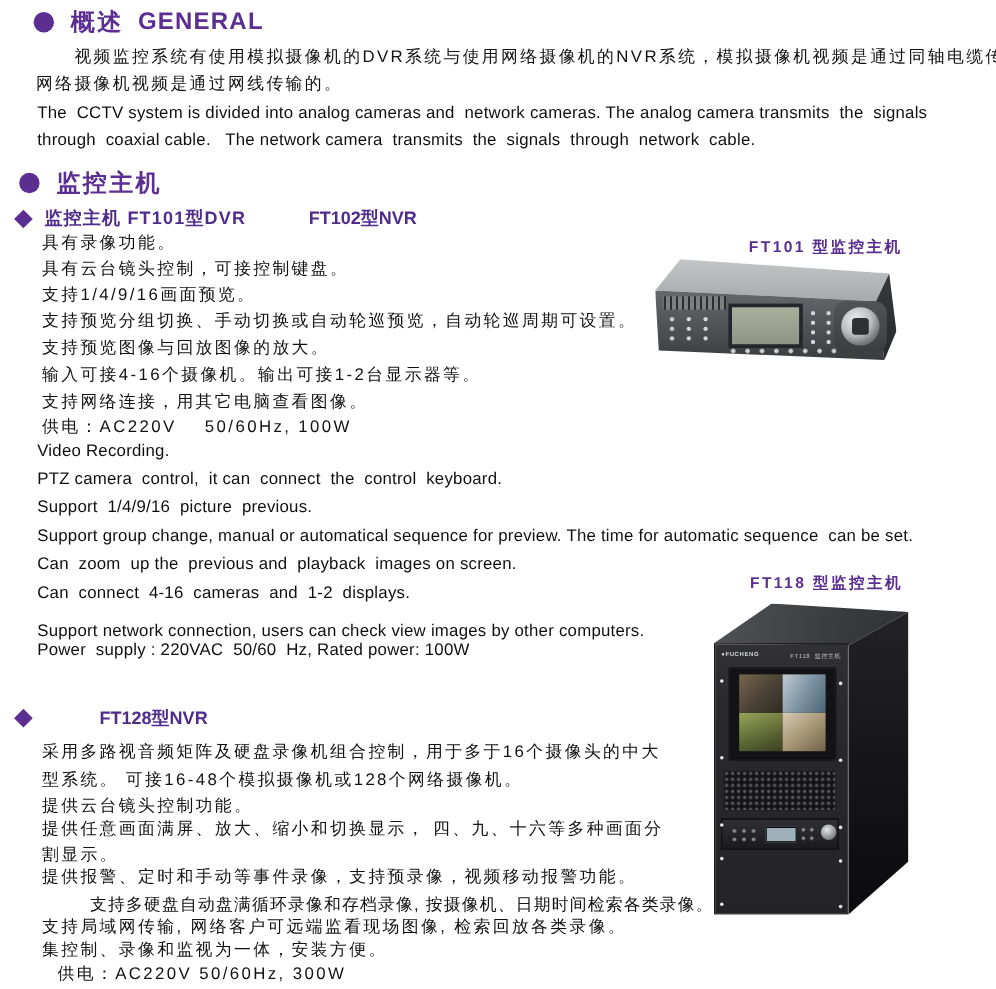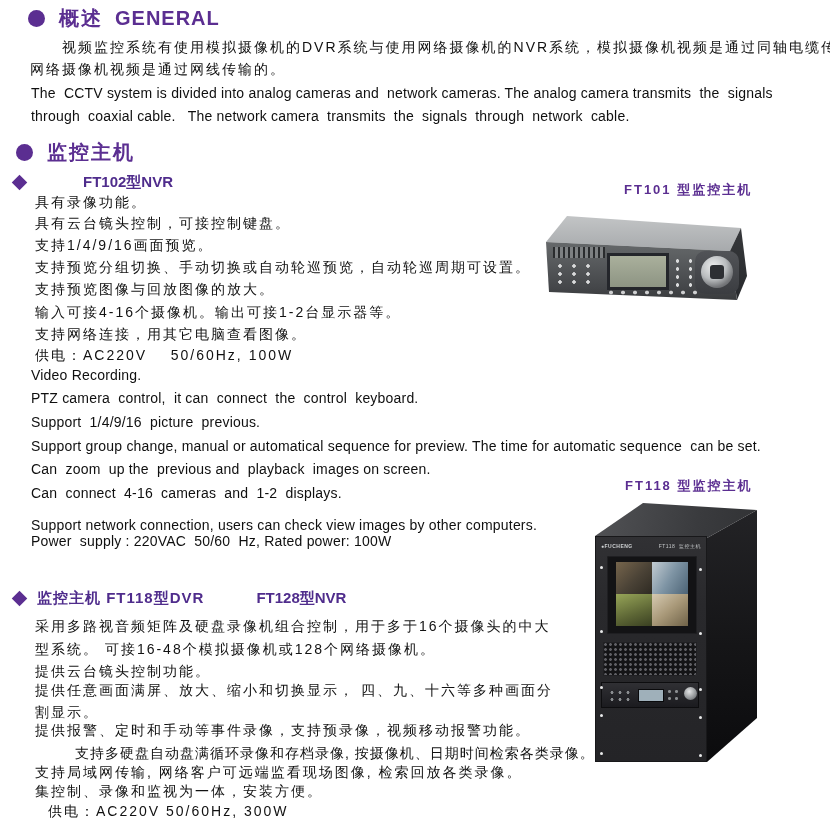--- a/index.html
+++ b/index.html
@@ -76,20 +76,21 @@
 <div class="abs line en-line" style="left:31px;top:84px;">The  CCTV system is divided into analog cameras and  network cameras. The analog camera transmits  the  signals</div>
 <div class="abs line en-line" style="left:31px;top:107px;">through  coaxial cable.   The network camera  transmits  the  signals  through  network  cable.</div>
 
 <div class="abs h1" style="left:16px;top:139px;">
   <span class="bullet"></span>
   <span class="cn">监控主机</span>
 </div>
 
 <div class="abs h2" style="left:12px;top:173px;">
   <span class="diamond"></span>
+  <span class="cn">监控主机 FT101型DVR</span>
   <span class="gap"></span>
   <span>FT102型NVR</span>
 </div>
 
 <div class="abs line cn-line" style="left:35px;top:193px;text-align:right;">具有录像功能。</div>
 <div class="abs line cn-line" style="left:35px;top:214px;">具有云台镜头控制，可接控制键盘。</div>
 <div class="abs line cn-line" style="left:35px;top:236px;">支持1/4/9/16画面预览。</div>
 <div class="abs line cn-line" style="left:35px;top:258px;">支持预览分组切换、手动切换或自动轮巡预览，自动轮巡周期可设置。</div>
 <div class="abs line cn-line" style="left:35px;top:280px;">支持预览图像与回放图像的放大。</div>
 <div class="abs line cn-line" style="left:35px;top:303px;">输入可接4-16个摄像机。输出可接1-2台显示器等。</div>
@@ -99,41 +100,40 @@
 <div class="abs line en-line" style="left:31px;top:366px;">Video Recording.</div>
 <div class="abs line en-line" style="left:31px;top:389px;">PTZ camera  control,  it can  connect  the  control  keyboard.</div>
 <div class="abs line en-line" style="left:31px;top:413px;">Support  1/4/9/16  picture  previous.</div>
 <div class="abs line en-line" style="left:31px;top:437px;">Support group change, manual or automatical sequence for preview. The time for automatic sequence  can be set.</div>
 <div class="abs line en-line" style="left:31px;top:460px;">Can  zoom  up the  previous and  playback  images on screen.</div>
 <div class="abs line en-line" style="left:31px;top:484px;">Can  connect  4-16  cameras  and  1-2  displays.</div>
 <div class="abs line en-line" style="left:31px;top:516px;">Support network connection, users can check view images by other computers.</div>
 <div class="abs line en-line" style="left:31px;top:532px;">Power  supply : 220VAC  50/60  Hz, Rated power: 100W</div>
 
 <div class="abs" style="left:543px;top:181px;width:210px;height:130px;">
-  <div class="abs fig-label" style="left:42px;top:0;padding-left:39px;">FT101 型监控主机</div>
+  <div class="abs fig-label" style="left:42px;top:16px;padding-left:39px;">FT101 型监控主机</div>
   <div class="ft101-device">
     <div class="face f101-top"></div>
     <div class="face f101-side"></div>
     <div class="face f101-front"></div>
     <div class="f101-grille"></div>
     <div class="f101-dots-l"></div>
     <div class="f101-lcd"></div>
     <div class="f101-btnrow"></div>
     <div class="f101-dots-r"></div>
     <div class="f101-jogpanel">
       <div class="f101-jog">
         <div class="f101-jogcenter"></div>
       </div>
     </div>
   </div>
 </div>
 
 <div class="abs h2" style="left:12px;top:589px;">
   <span class="diamond"></span>
-  <span class="cn">监控主机 FT118型DVR</span>
   <span class="gap"></span>
   <span>FT128型NVR</span>
 </div>
 
 <div class="abs line cn-line" style="left:35px;top:617px;">采用多路视音频矩阵及硬盘录像机组合控制，用于多于16个摄像头的中大</div>
 <div class="abs line cn-line" style="left:35px;top:640px;">型系统。 可接16-48个模拟摄像机或128个网络摄像机。</div>
 <div class="abs line cn-line" style="left:35px;top:662px;">提供云台镜头控制功能。</div>
 <div class="abs line cn-line" style="left:35px;top:681px;">提供任意画面满屏、放大、缩小和切换显示， 四、九、十六等多种画面分</div>
 <div class="abs line cn-line" style="left:35px;top:703px;">割显示。</div>
 <div class="abs line cn-line" style="left:35px;top:721px;">提供报警、定时和手动等事件录像，支持预录像，视频移动报警功能。</div>

